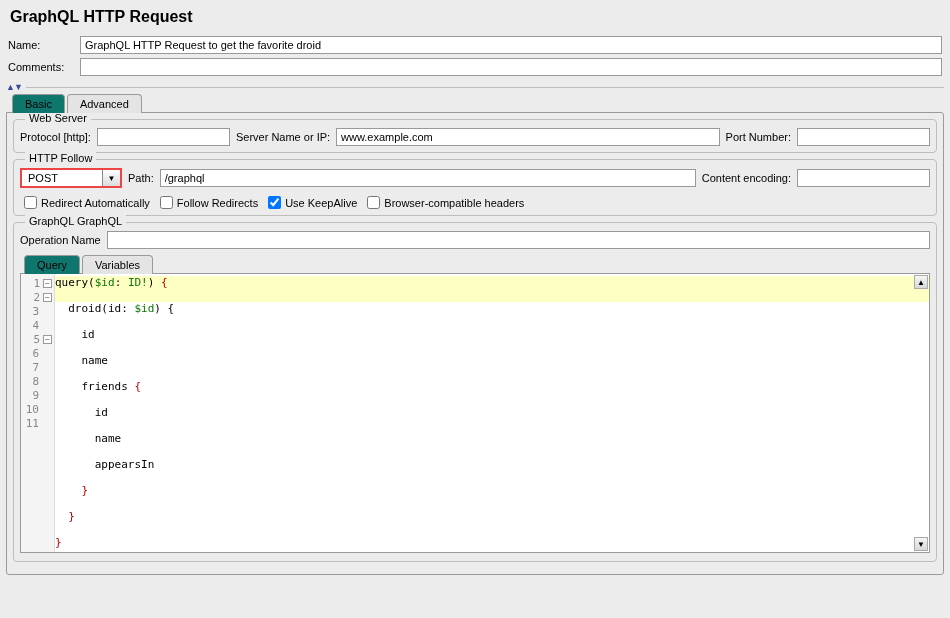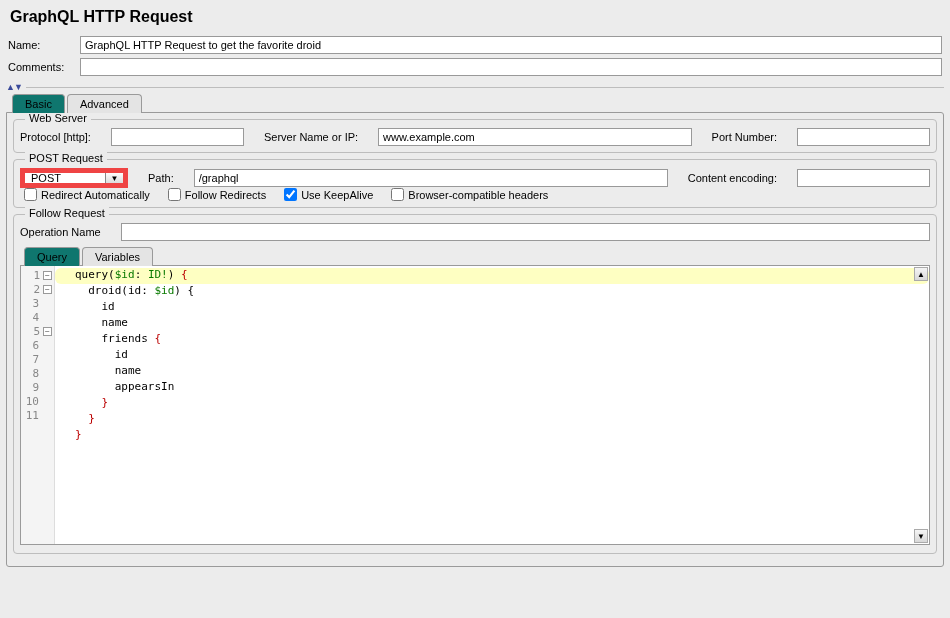--- a/index.html
+++ b/index.html
@@ -89,49 +89,49 @@
   position: absolute;
   top: -8px;
   left: 11px;
   background: #ececec;
   padding: 0 4px;
   font-size: 11px;
 }
 .inline-row {
   display: flex;
   align-items: center;
-  gap: 20px;
+  gap: 6px;
 }
 .inline-row label { white-space: nowrap; }
 .select-wrap {
   display: flex;
   align-items: center;
-  border: 5px solid #ef4444;
+  border: 2px solid #ef4444;
   background: #fff;
   height: 20px;
 }
 .select-wrap .sel-text {
   padding: 0 6px;
   min-width: 80px;
 }
 .select-wrap .sel-btn {
   width: 18px;
   height: 100%;
   border-left: 1px solid #888;
   background: linear-gradient(#fdfdfd,#dcdcdc);
   display: flex;
   align-items: center;
   justify-content: center;
   font-size: 8px;
   cursor: pointer;
 }
 .checkbox-row {
   display: flex;
-  gap: 18px;
-  margin-top: 0;
+  gap: 10px;
+  margin-top: 8px;
   padding-left: 4px;
 }
 .chk {
   display: inline-flex;
   align-items: center;
   gap: 4px;
   cursor: pointer;
 }
 .chk input { width: 13px; height: 13px; }
 .inner-tabs {
@@ -178,24 +178,23 @@
   color: #666;
 }
 .code {
   flex: 1;
   font-family: Menlo, Consolas, monospace;
   font-size: 11px;
   padding-top: 2px;
   overflow: auto;
 }
 .code .c-row {
-  height: 16px;
-  padding-left: 20px;
+  height: 26px;
+  padding-left: 0;
   white-space: pre;
-  border-radius: 6px;
 }
 .code .hl { background: #feffc2; }
 .kw-red { color: #b00; }
 .kw-green { color: #0a7a00; }
 .scroll-arrow {
   position: absolute;
   right: 1px;
   width: 14px;
   height: 14px;
   background: linear-gradient(#f5f5f5,#d8d8d8);
@@ -242,21 +241,21 @@
         <label>Protocol [http]:</label>
         <input class="text-input" style="flex: 0 0 50px;" value="">
         <label>Server Name or IP:</label>
         <input class="text-input" value="www.example.com" style="">
         <label>Port Number:</label>
         <input class="text-input small" value="" style="">
       </div>
     </div>
 
     <div class="fieldset">
-      <div class="fieldset-legend">POST Request</div>
+      <div class="fieldset-legend">HTTP Follow</div>
       <div class="inline-row">
         <div class="select-wrap">
           <span class="sel-text">POST</span>
           <span class="sel-btn">▼</span>
         </div>
         <label>Path:</label>
         <input class="text-input" value="/graphql" style="">
         <label>Content encoding:</label>
         <input class="text-input" style="flex: 0 0 46px;" value="">
       </div>
@@ -274,21 +273,21 @@
             <span>Use KeepAlive</span>
           </label>
         <label class="chk">
             <input type="checkbox" style="">
             <span>Browser-compatible headers</span>
           </label>
       </div>
     </div>
 
     <div class="fieldset" style="padding-bottom:8px">
-      <div class="fieldset-legend">Follow Request</div>
+      <div class="fieldset-legend">GraphQL GraphQL</div>
       <div class="inline-row" style="margin-bottom:6px">
         <label>Operation Name</label>
         <input class="text-input" value="" style="">
       </div>
 
       <div class="inner-tabs">
         <div class="tab active">Query</div>
         <div class="tab">Variables</div>
       </div>
 

